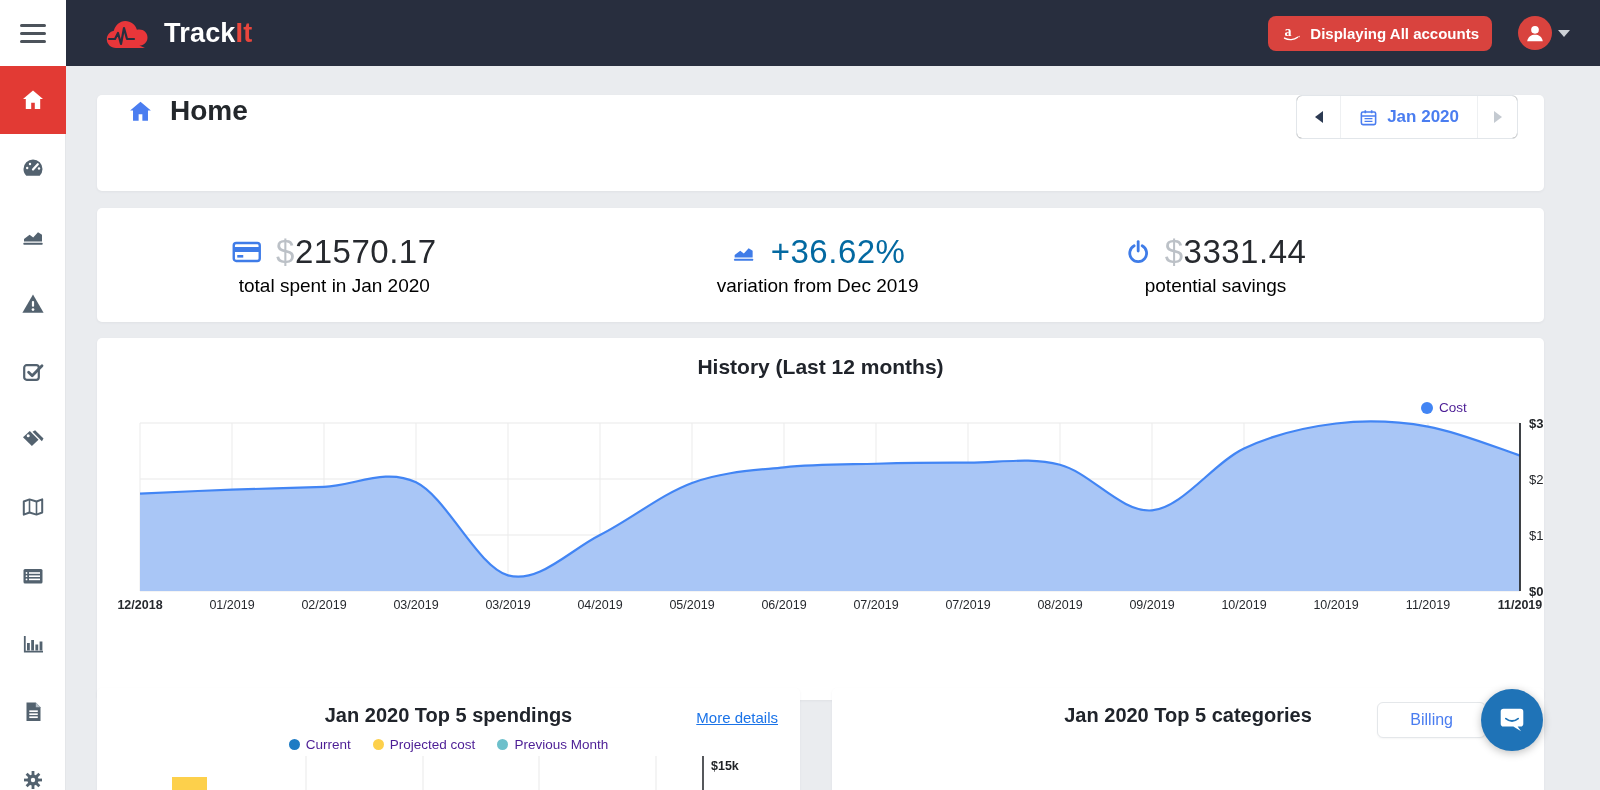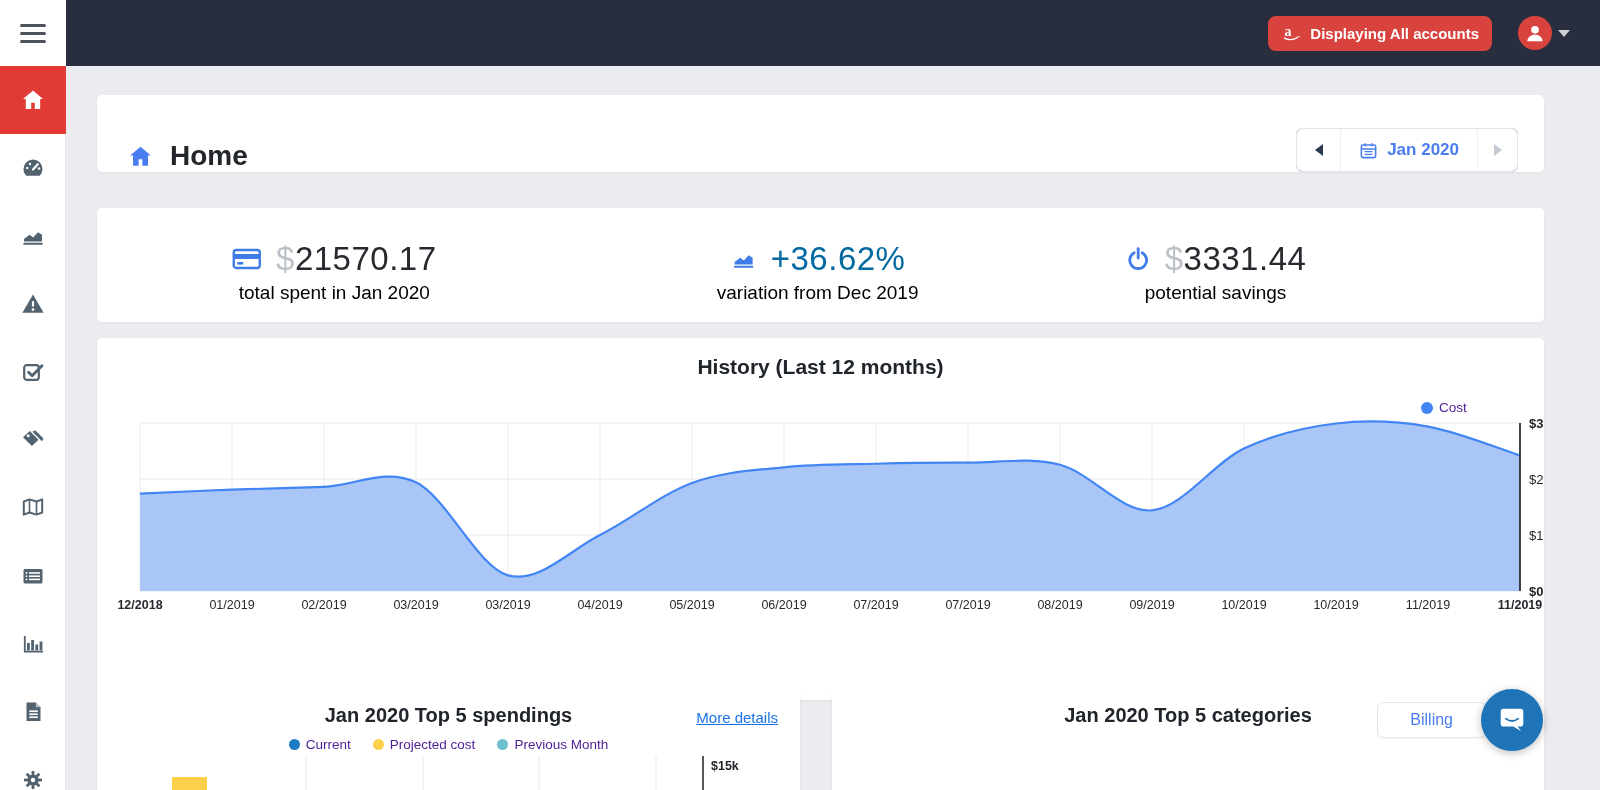--- a/index.html
+++ b/index.html
@@ -31,37 +31,37 @@
   .sidebar { position:absolute; left:0; top:66px; width:66px; height:724px; background:#fff;
     border-right:1px solid #e4e6e9; z-index:3; }
   .side-item { width:66px; height:68px; display:flex; align-items:center; justify-content:center; cursor:pointer; }
   .side-item.active { background:#e23a34; }
 
   
   .main { position:absolute; left:66px; top:66px; width:1534px; height:724px; background:#eaecef; overflow:hidden; }
   .card { position:absolute; background:#fff; border-radius:5px; box-shadow:0 1px 3px rgba(40,46,62,.05); }
 
   
-  .header-card { left:31px; top:29px; width:1447px; height:77px; display:flex; align-items:flex-end; padding:0 26px 0 30px;gap:34px; }
+  .header-card { left:31px; top:29px; width:1447px; height:96px; display:flex; align-items:flex-start; padding:0 26px 0 30px;gap:34px; }
   .page-title-wrap { display:flex; align-items:center; gap:16px; }
   .page-title { font-size:28px; font-weight:bold; color:#23272b; }
   .date-nav { margin-left:auto; display:flex; align-items:stretch; height:44px; border:1px solid #e2e6ea;
     border-radius:6px; background:#737373; overflow:hidden; }
   .date-seg { display:flex; align-items:center; justify-content:center; background:#fff; border:none; cursor:pointer; font-family:inherit; }
   .date-prev { width:44px; border-right:1px solid #eef0f2; }
   .date-next { width:40px; border-left:1px solid #eef0f2; }
   .date-cur { padding:0 18px; gap:9px; }
   .tri-left  { width:0; height:0; border-top:6px solid transparent; border-bottom:6px solid transparent; border-right:8px solid #2c3a52; }
   .tri-right { width:0; height:0; border-top:6px solid transparent; border-bottom:6px solid transparent; border-left:8px solid #c4cad1; }
   .date-label { color:#4a7df0; font-size:17px; font-weight:bold; }
 
   
   .stats-card { left:31px; top:142px; width:1447px; height:114px; }
   .stat { position:absolute; top:0; height:114px; transform:translateX(-50%); display:flex;
-    flex-direction:column; align-items:center; justify-content:center;margin-top:7px; }
+    flex-direction:column; align-items:center; justify-content:center; }
   .stat-line { display:flex; align-items:center; gap:14px; }
   .stat-value { font-size:33px; color:#26292e; letter-spacing:.5px; }
   .stat-cur { color:#bcc1c7; }
   .stat-label { font-size:19px; color:#000000; margin-top:4px; }
 
   
   .history-card { left:31px; top:272px; width:1447px; height:362px; }
   .history-title { position:absolute; top:17px; left:0; width:100%; text-align:center;
     font-size:21px; font-weight:bold; color:#20242b; }
   .legend-item { position:absolute; display:flex; align-items:center; gap:6px; font-size:13.5px; color:#4c1d95; }
@@ -96,20 +96,29 @@
 
   <header class="navbar">
     <div class="nav-corner">
       <button class="hamburger">
         <span></span>
           <span></span>
           <span></span>
       </button>
     </div>
     <div class="nav-main">
+      <div class="brand">
+        <span>
+          <svg width="56" height="42" viewBox="0 0 56 42">
+            <path d="M45 36H16c-5.2 0-9.2-3.9-9.2-8.7 0-4.2 3-7.8 7-8.6C15.2 13.3 19.8 9 25.2 9c5.6 0 10.4 3.7 11.7 8.8.8-.3 1.6-.4 2.5-.4 4.5 0 8.1 3.5 8.1 8s-3.6 8.1-8.1 8.1z" fill="#e8363a"></path>
+            <polyline points="9,27 15,27 18,21 21,32 24,16 27,27 34,27" fill="none" stroke="#282e3e" stroke-width="2.2" stroke-linejoin="round" stroke-linecap="round"></polyline>
+          </svg>
+        </span>
+        <span class="brand-text"><span class="brand-track">Track</span><span class="brand-it">It</span></span>
+      </div>
       <div class="nav-right">
         <button class="accounts-btn">
           <span>
             <svg width="21" height="21" viewBox="0 0 24 24">
               <text x="4" y="15" font-size="16" font-weight="bold" fill="#fff" font-family="Liberation Serif, serif">a</text>
               <path d="M4 17.2c4.5 2.6 11 2.4 15-1" stroke="#fff" stroke-width="1.6" fill="none" stroke-linecap="round"></path>
               <path d="M19.6 15.2l1.9-.7-.6 2.1z" fill="#fff"></path>
             </svg>
           </span>
           <span>Displaying All accounts</span>

